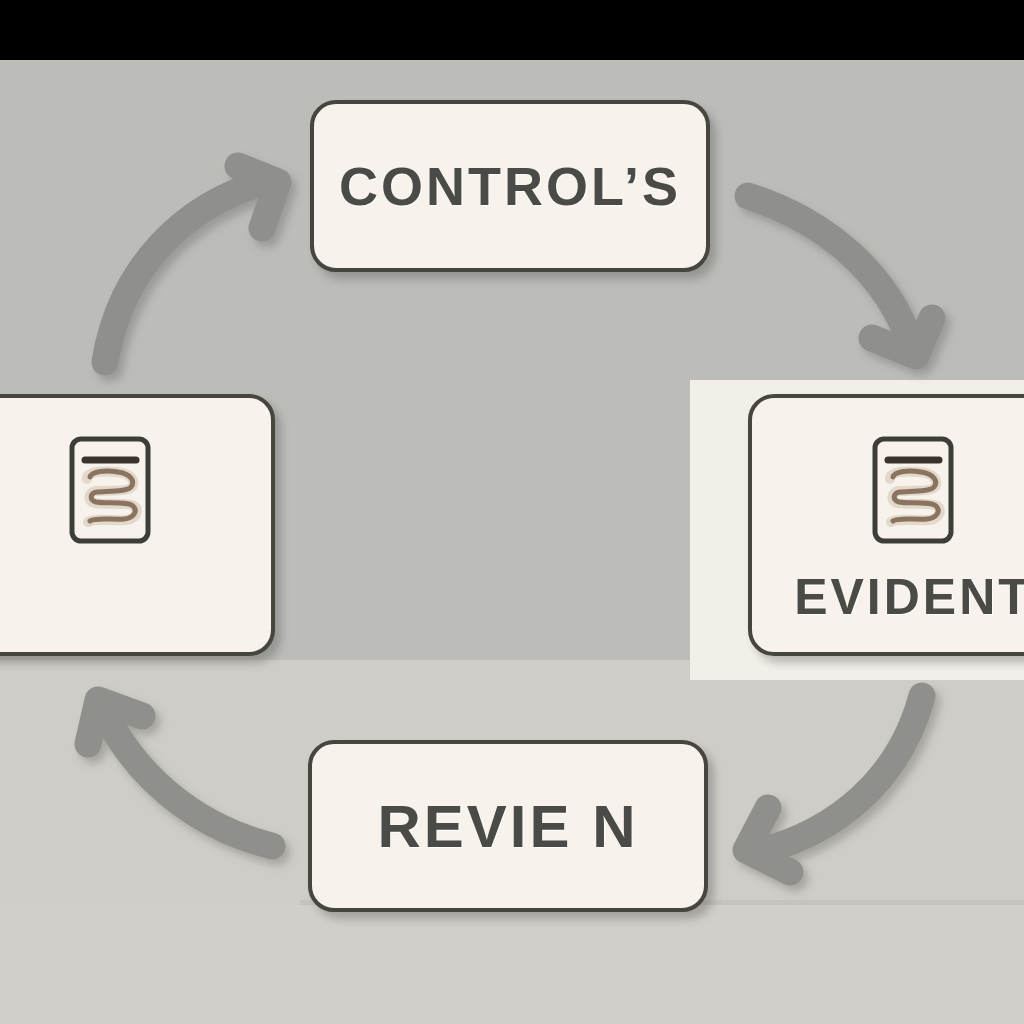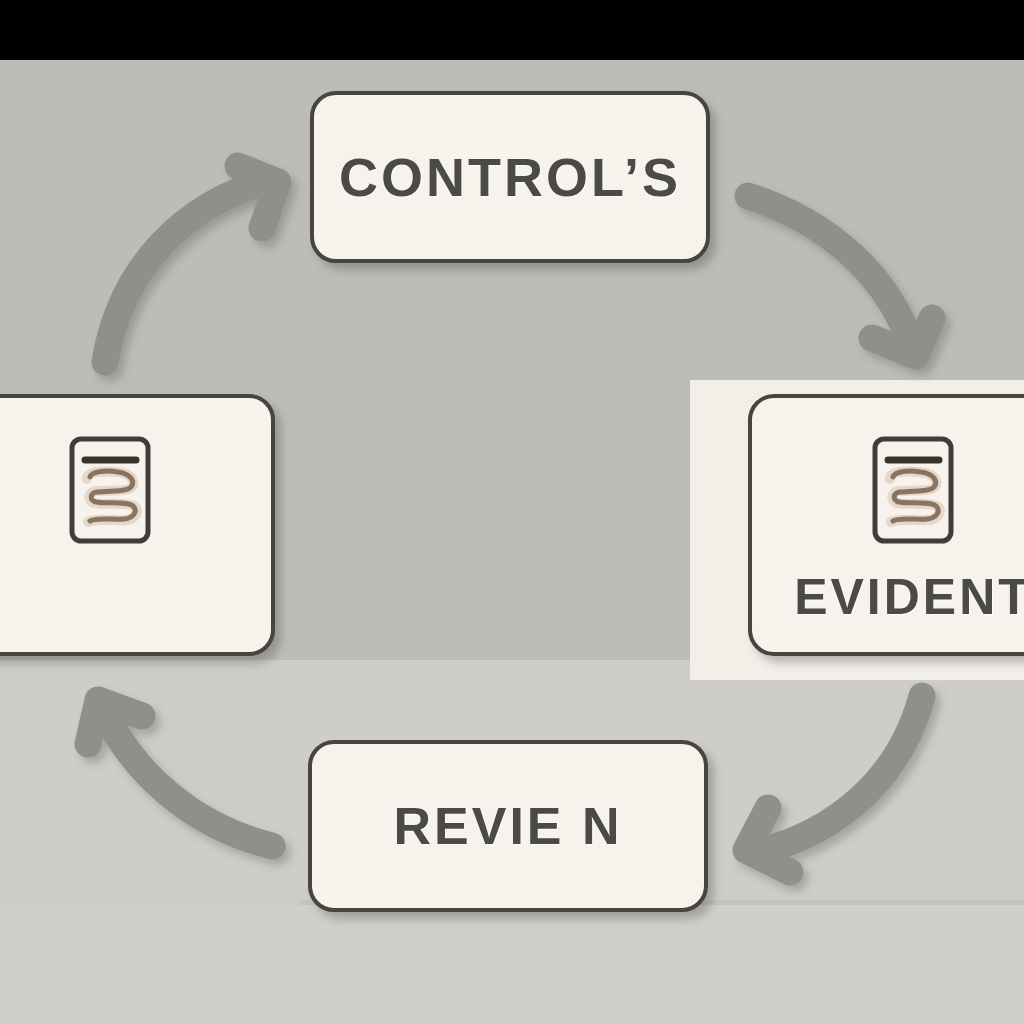--- a/index.html
+++ b/index.html
@@ -55,21 +55,21 @@
   .node-label {
     color: #4a4a47;
     font-weight: bold;
     letter-spacing: 2px;
     white-space: nowrap;
     text-shadow: 1px 1px 0 rgba(255,255,255,0.85);
   }
 
   
   #node-controls {
-    left: 310px; top: 91px;
+    left: 310px; top: 100px;
     width: 400px; height: 172px;
   }
   #node-controls .node-label { font-size: 54px; letter-spacing: 3px; }
 
   
   #node-evidence {
     left: 748px; top: 394px;
     width: 330px; height: 262px;
     justify-content: flex-start;
     padding-top: 36px;
@@ -83,21 +83,21 @@
     justify-content: flex-start;
     padding-top: 36px;
   }
   #node-policy .node-label { font-size: 50px; letter-spacing: 3px; margin-top: 22px; }
 
   
   #node-review {
     left: 308px; top: 740px;
     width: 400px; height: 172px;
   }
-  #node-review .node-label { font-size: 52px; letter-spacing: 3px; }
+  #node-review .node-label { font-size: 60px; letter-spacing: 3px; }
 
   
   .doc-icon { width: 88px; height: 112px; display: block; }
 </style>
 </head>
 <body>
 
 <div id="canvas">
 
   <div id="bg-plate">

